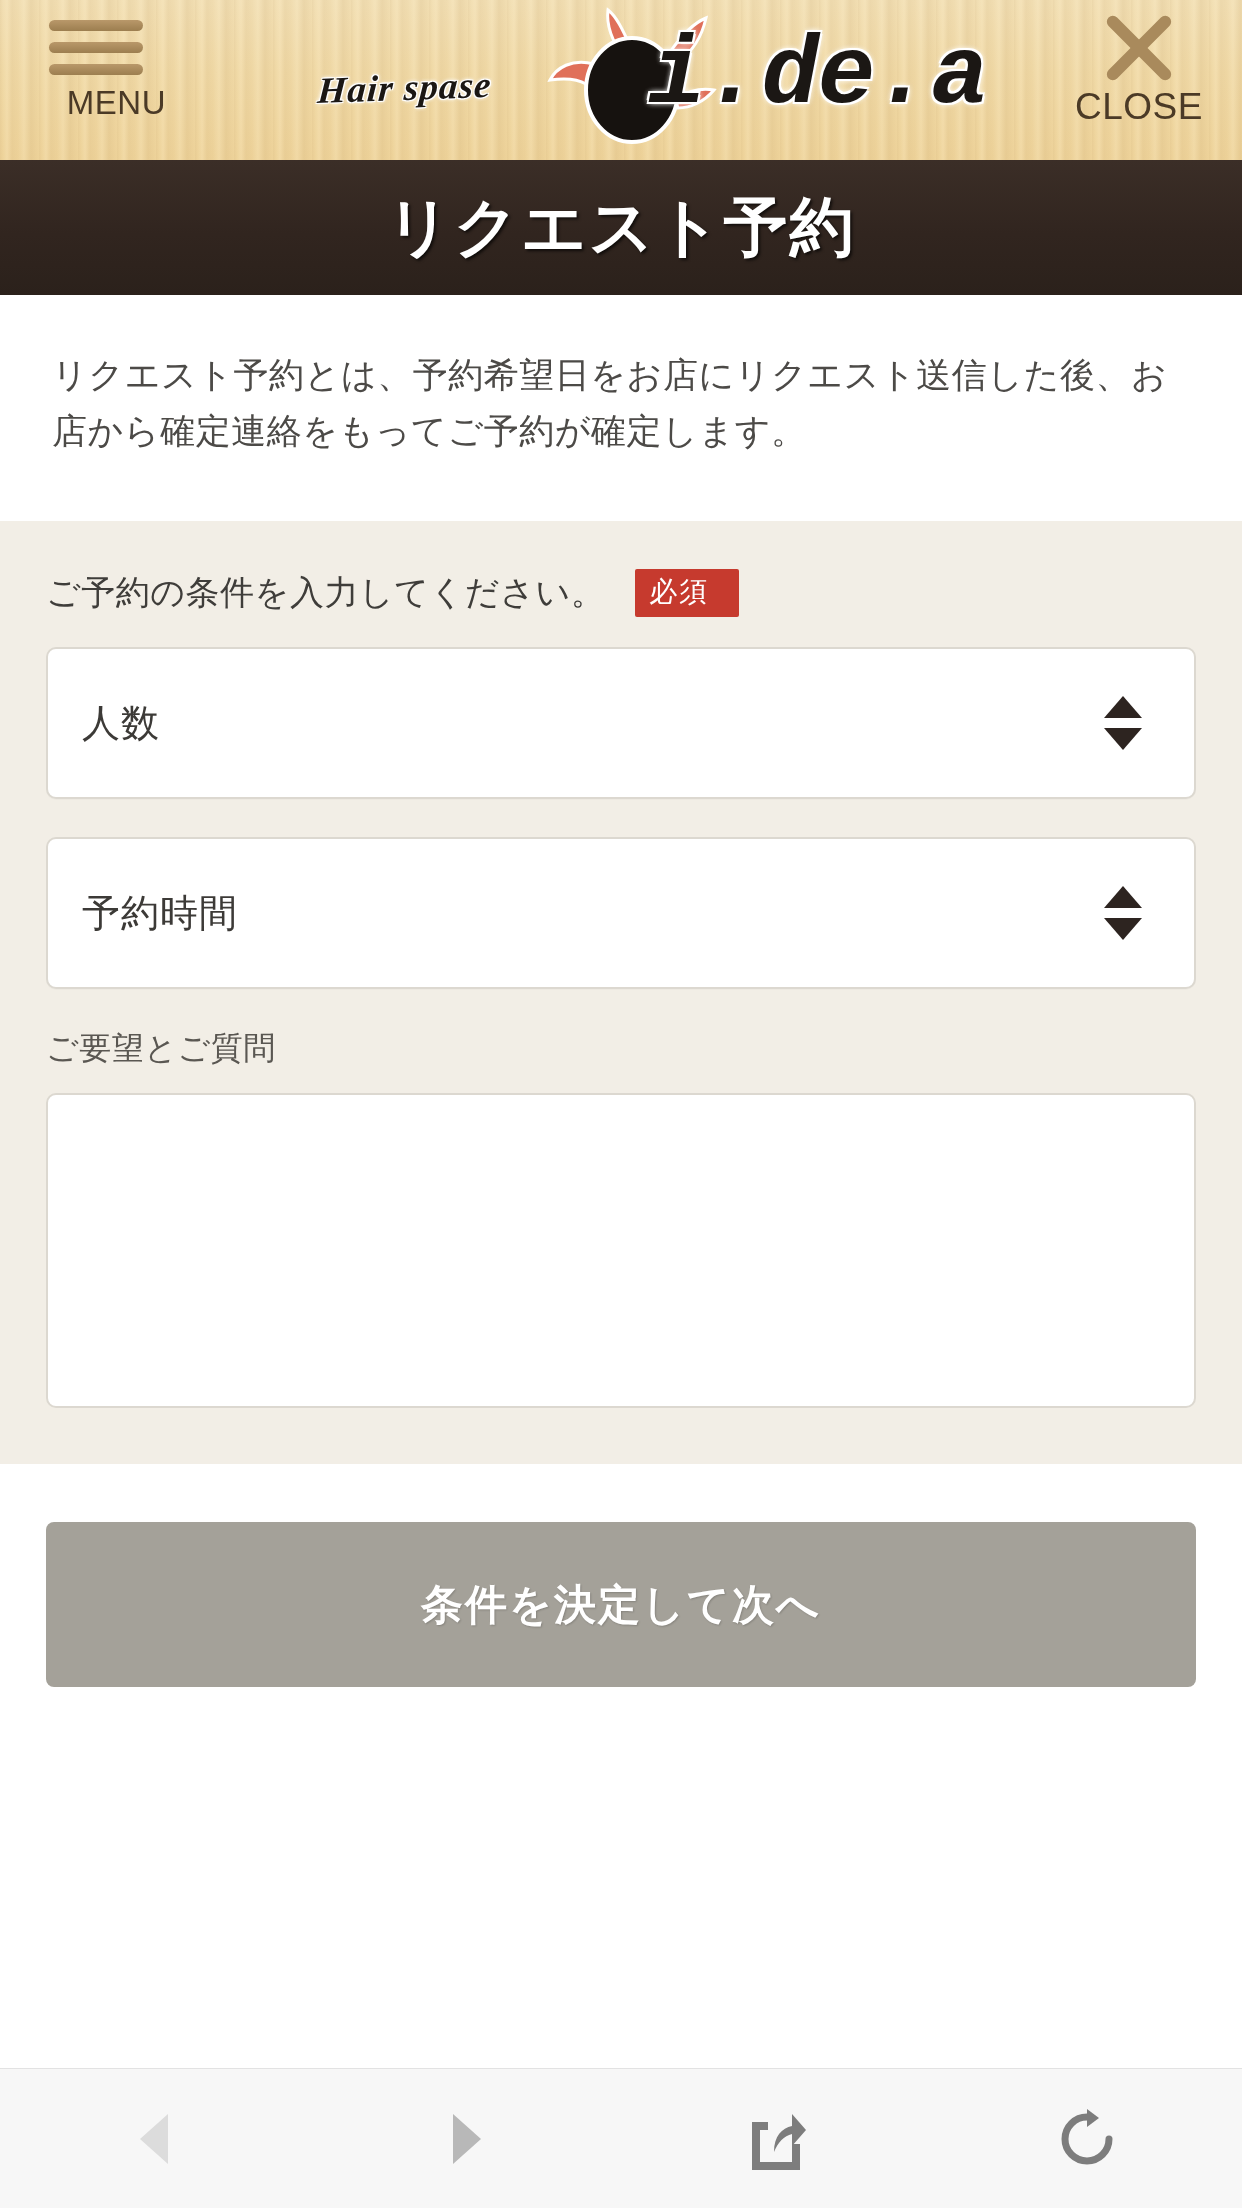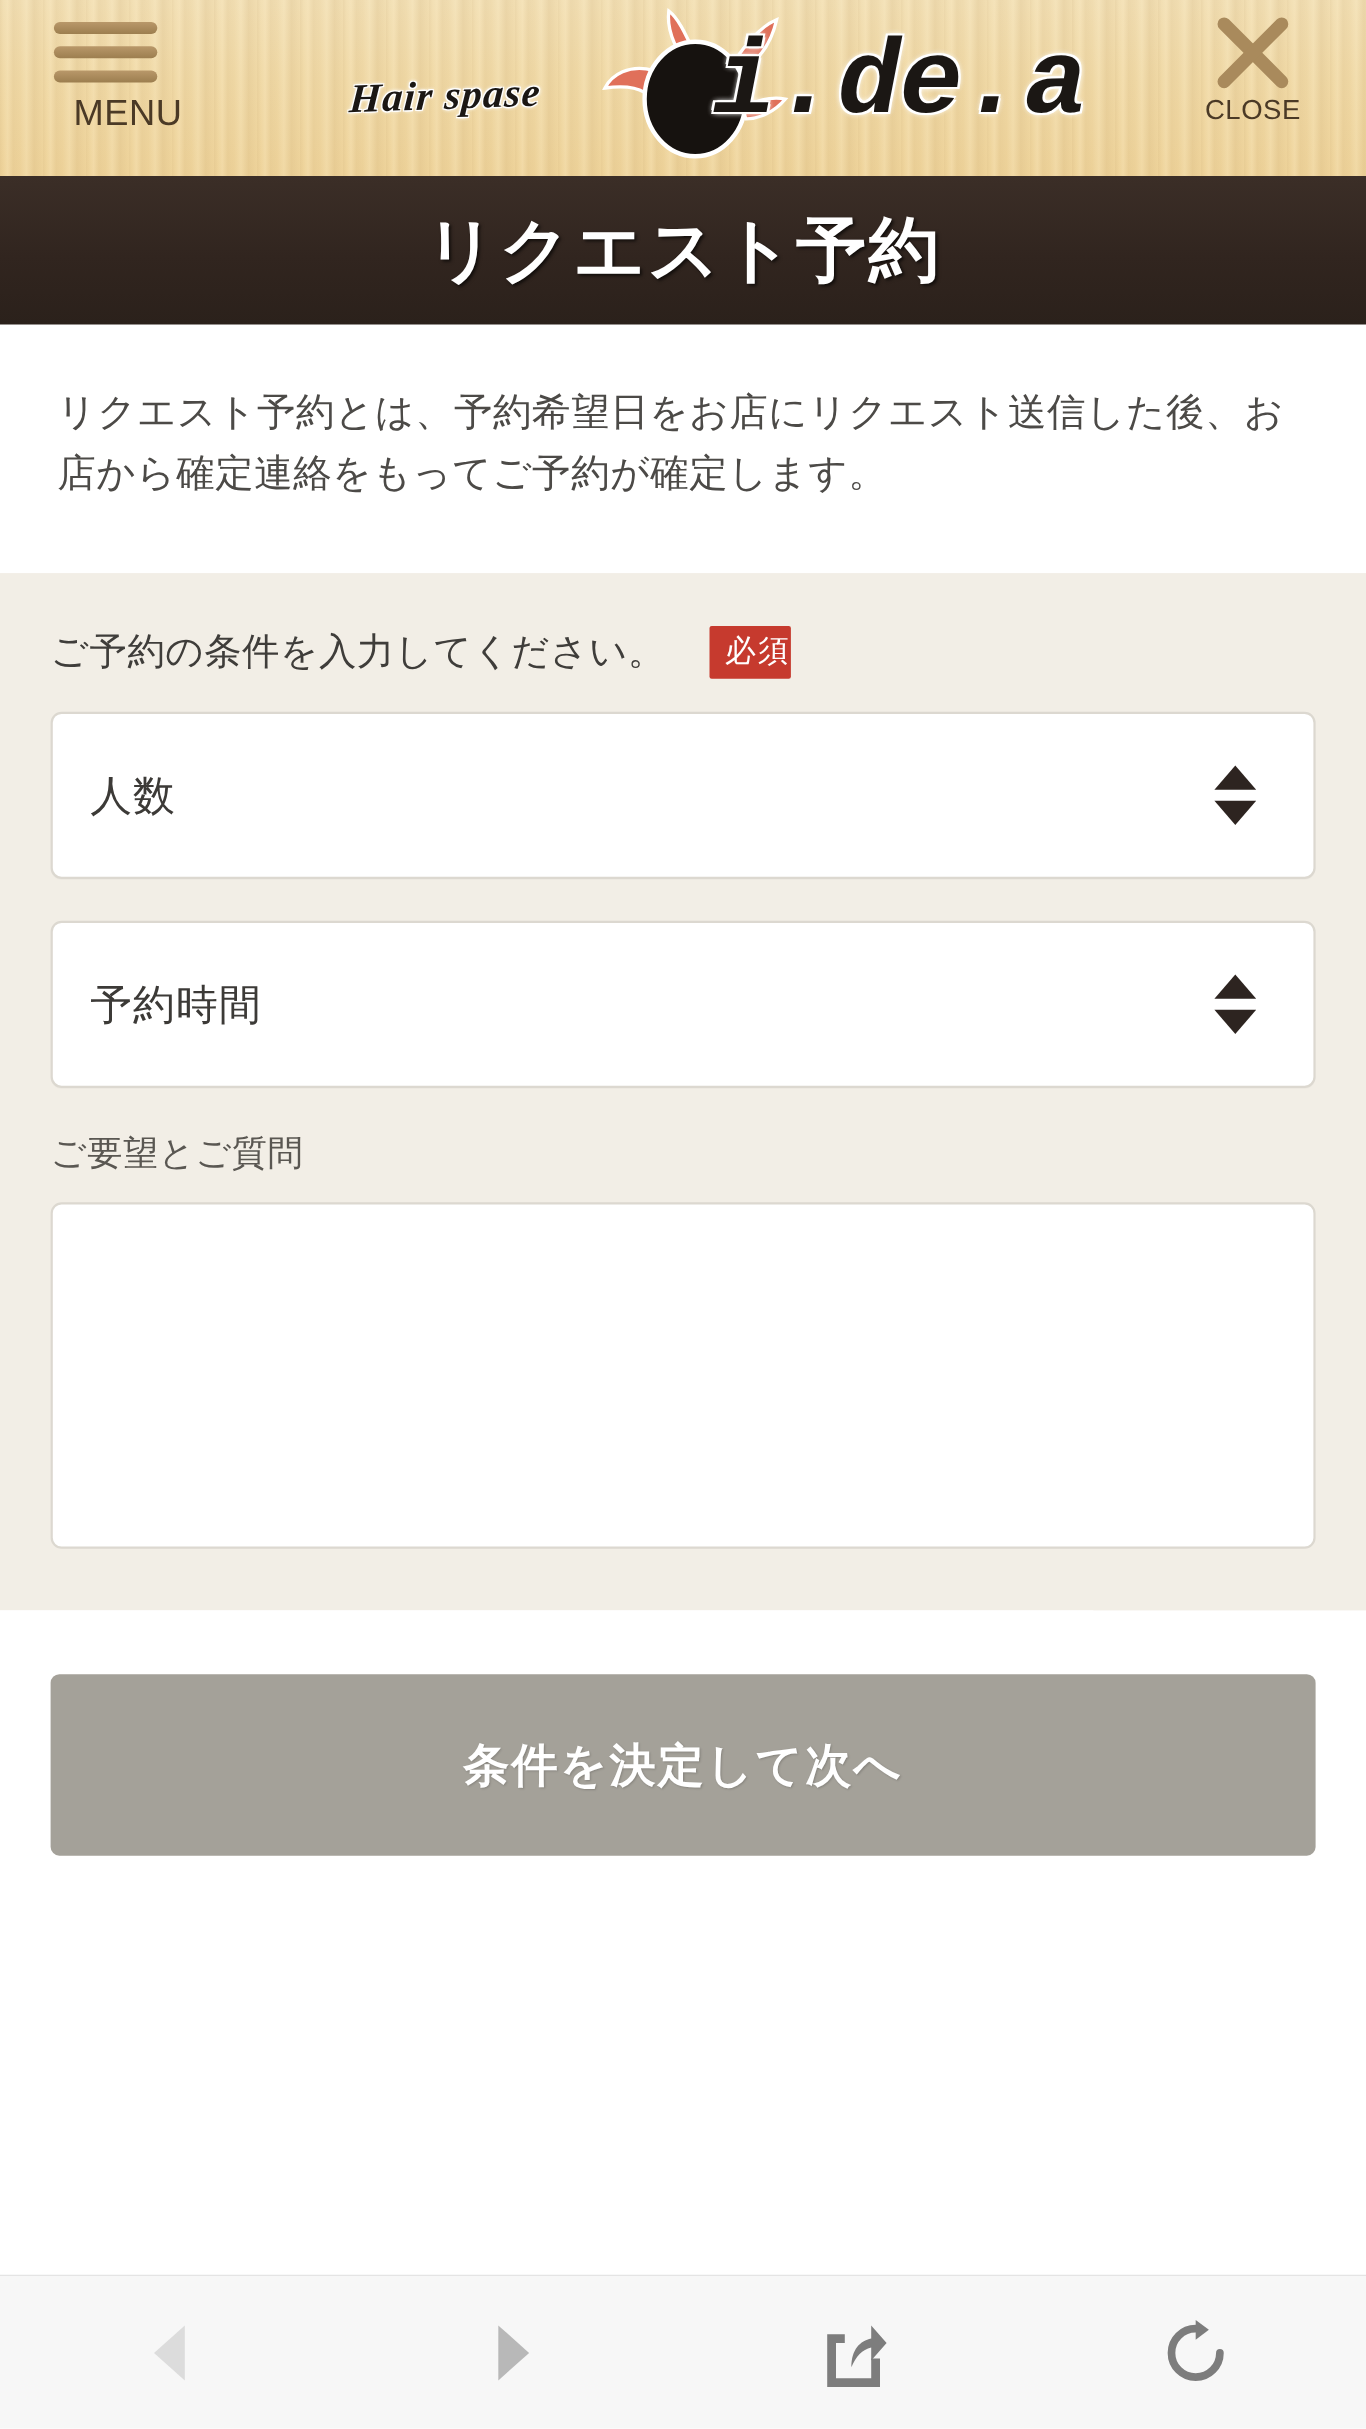--- a/index.html
+++ b/index.html
@@ -98,21 +98,21 @@
     margin-left: -43px;
     margin-top: -6px;
     border-radius: 6px;
     background: #a98a5c;
     display: block;
   }
   .x-icon i:nth-child(1) { transform: rotate(45deg); }
   .x-icon i:nth-child(2) { transform: rotate(-45deg); }
   .close-label {
     margin-top: 8px;
-    font-size: 25px;
+    font-size: 37px;
     letter-spacing: 0.5px;
     color: #4b3a26;
   }
 
   .logo {
     position: absolute;
     left: 0;
     top: 0;
     width: 1242px;
     height: 160px;
@@ -190,26 +190,26 @@
     display: flex;
     align-items: center;
     margin-bottom: 30px;
   }
   .field-head .label {
     font-size: 34px;
     color: #3f3d3a;
     letter-spacing: 0.5px;
   }
   .badge-required {
-    margin-left: 40px;
+    margin-left: 30px;
     background: #c63a2e;
     color: #ffffff;
     font-size: 28px;
     line-height: 1;
-    padding: 9px 0 11px 14px;
+    padding: 9px 30px 11px 14px;
     letter-spacing: 2px;
     border-radius: 2px;
   }
 
   .control {
     position: relative;
     width: 1150px;
     height: 152px;
     background: #ffffff;
     border: 2px solid #dcd8d0;

